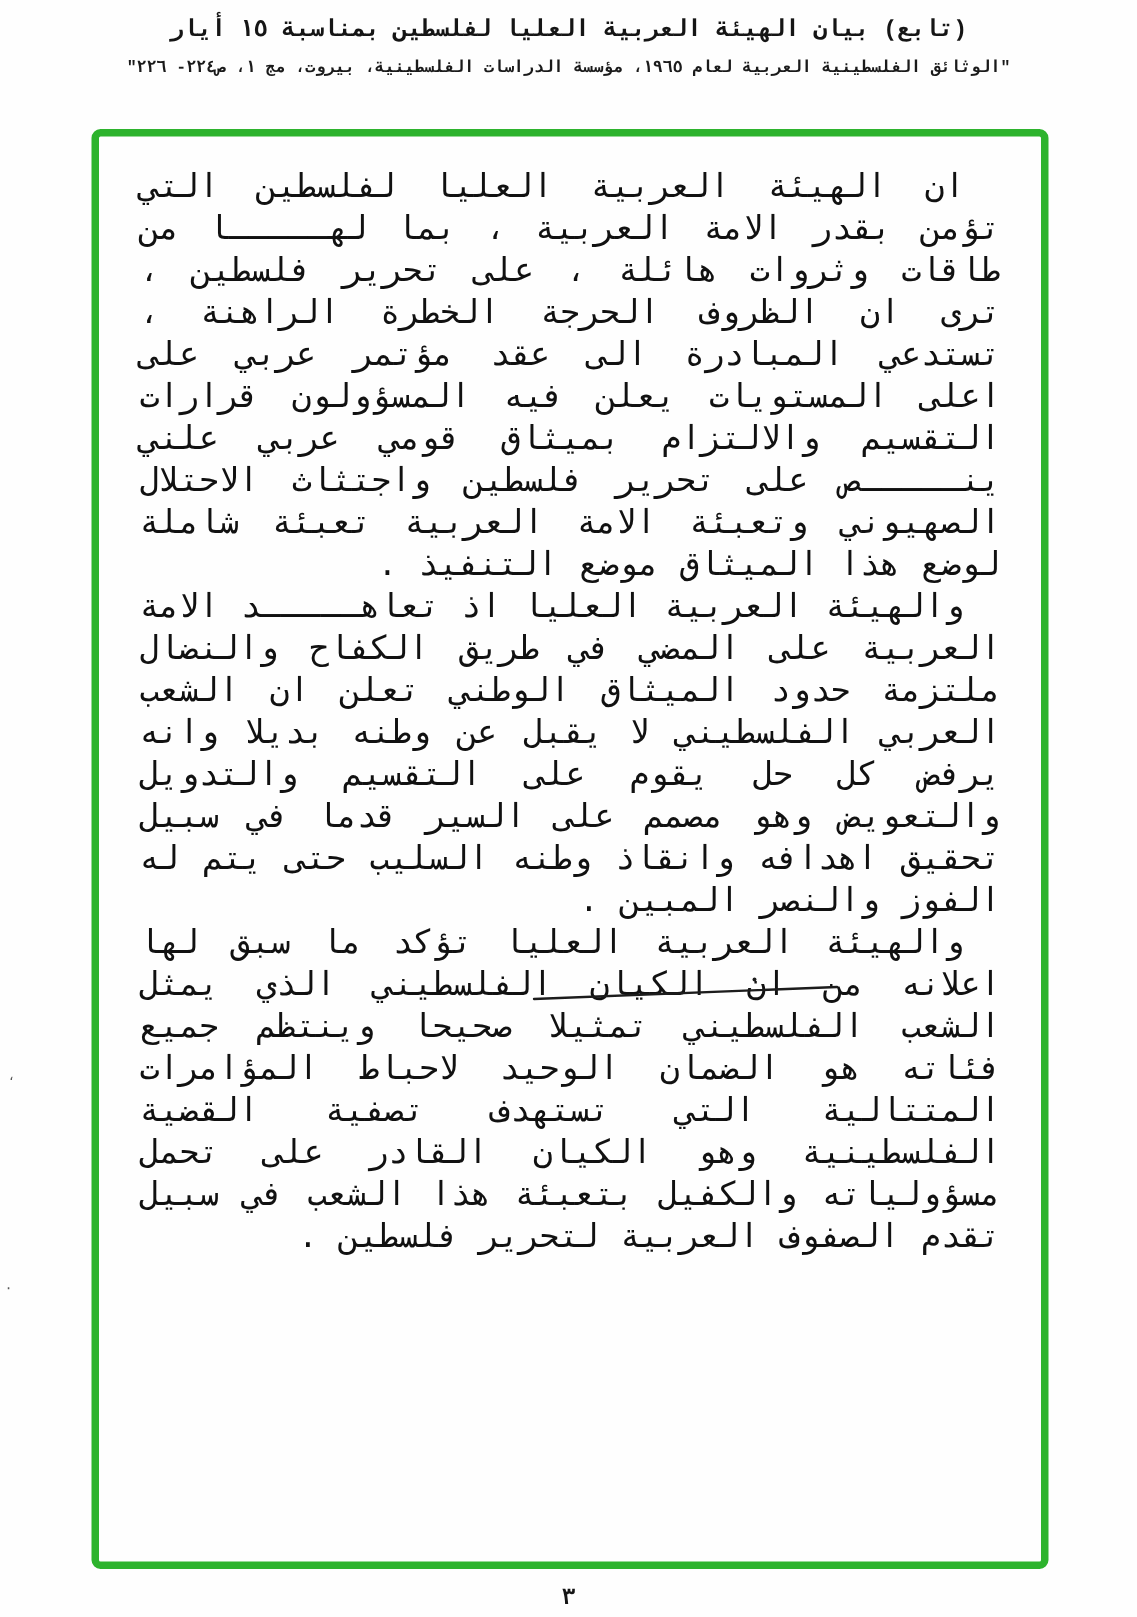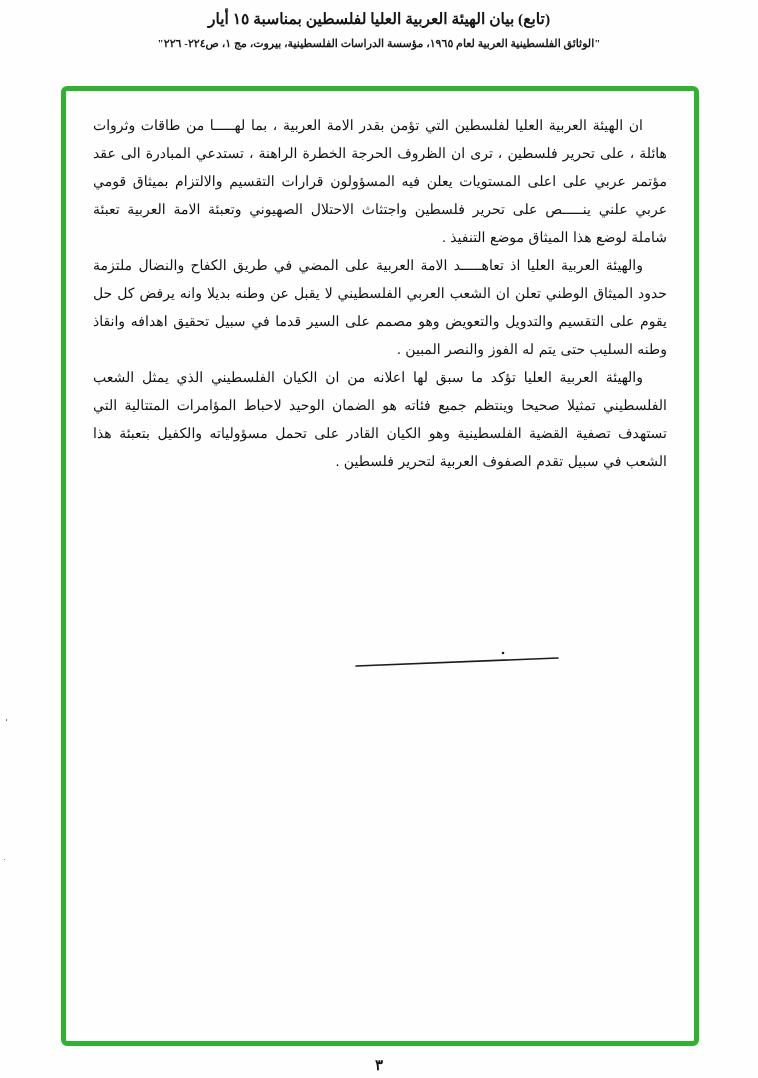--- a/index.html
+++ b/index.html
@@ -4,21 +4,21 @@
 <style>
   * { margin: 0; padding: 0; box-sizing: border-box; }
   html, body { background: #e8e8e8; }
   .page {
     position: relative;
     width: 758px;
     height: 1078px;
     margin: 0 auto;
     background: #fefefe;
     overflow: hidden;
-    font-family: Liberation Serif, serif;
+    font-family: Liberation Mono, monospace;
     color: #151515;
   }
   .header {
     position: absolute;
     top: 10px;
     left: 0;
     right: 0;
     text-align: center;
     direction: rtl;
   }
@@ -43,21 +43,21 @@
     border-radius: 6px;
     background: transparent;
   }
   .body-text {
     position: absolute;
     top: 21px;
     right: 27px;
     left: 27px;
     direction: rtl;
     text-align: justify;
-    font-size: 14px;
+    font-size: 22px;
     line-height: 28px;
     color: #111;
   }
   .body-text p {
     margin: 0;
     text-indent: 24px;
     word-spacing: 1px;
   }
   .divider {
     position: absolute;

